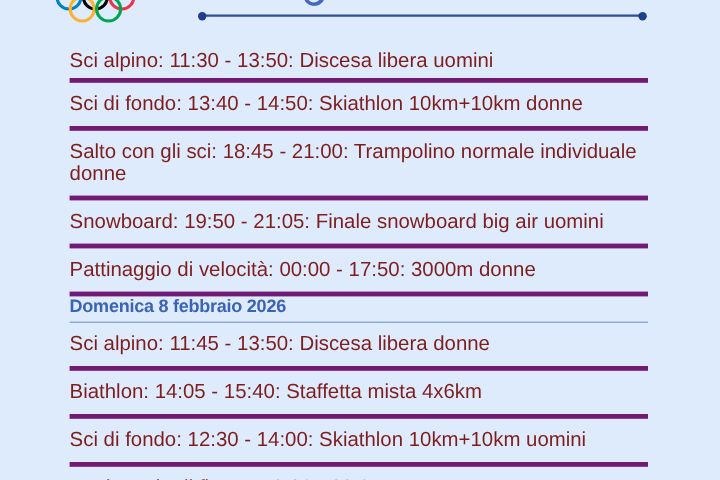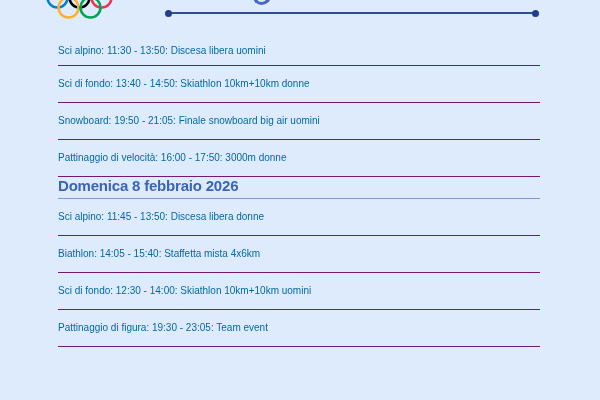--- a/index.html
+++ b/index.html
@@ -68,25 +68,25 @@
     line-height: 18px;
     font-weight: bold;
     letter-spacing: -0.2px;
     color: #3b63b6;
     padding-bottom: 3px;
     border-bottom: 1.5px solid #7e9ad2;
   }
   .section + .section .section-title {
   }
   .event-row {
-    font-size: 10px;
+    font-size: 17px;
     line-height: 18px;
-    color: #0369a1;
+    color: #7f1d1d;
     padding: 9px 0;
-    border-bottom: 1px solid #701a75;
+    border-bottom: 4px solid #701a75;
   }
   .event-row:first-of-type {
     padding-top: 4px;
     padding-bottom: 5px;
   }
 </style>
 </head>
 <body>
 
 <svg class="rings" viewBox="0 0 68 36" xmlns="http://www.w3.org/2000/svg" aria-hidden="true">
@@ -98,22 +98,23 @@
 </svg>
 
 <div class="title-fragment"></div>
 <div class="accent-line"></div>
 
 <div class="content">
 
   <div class="section">
     <div class="event-row">Sci alpino: 11:30 - 13:50: Discesa libera uomini</div>
     <div class="event-row">Sci di fondo: 13:40 - 14:50: Skiathlon 10km+10km donne</div>
+    <div class="event-row">Salto con gli sci: 18:45 - 21:00: Trampolino normale individuale donne</div>
     <div class="event-row">Snowboard: 19:50 - 21:05: Finale snowboard big air uomini</div>
-    <div class="event-row">Pattinaggio di velocità: 16:00 - 17:50: 3000m donne</div>
+    <div class="event-row">Pattinaggio di velocità: 00:00 - 17:50: 3000m donne</div>
   </div>
 
   <div class="section">
     <div class="section-title">Domenica 8 febbraio 2026</div>
     <div class="event-row">Sci alpino: 11:45 - 13:50: Discesa libera donne</div>
     <div class="event-row">Biathlon: 14:05 - 15:40: Staffetta mista 4x6km</div>
     <div class="event-row">Sci di fondo: 12:30 - 14:00: Skiathlon 10km+10km uomini</div>
     <div class="event-row">Pattinaggio di figura: 19:30 - 23:05: Team event</div>
   </div>
 

